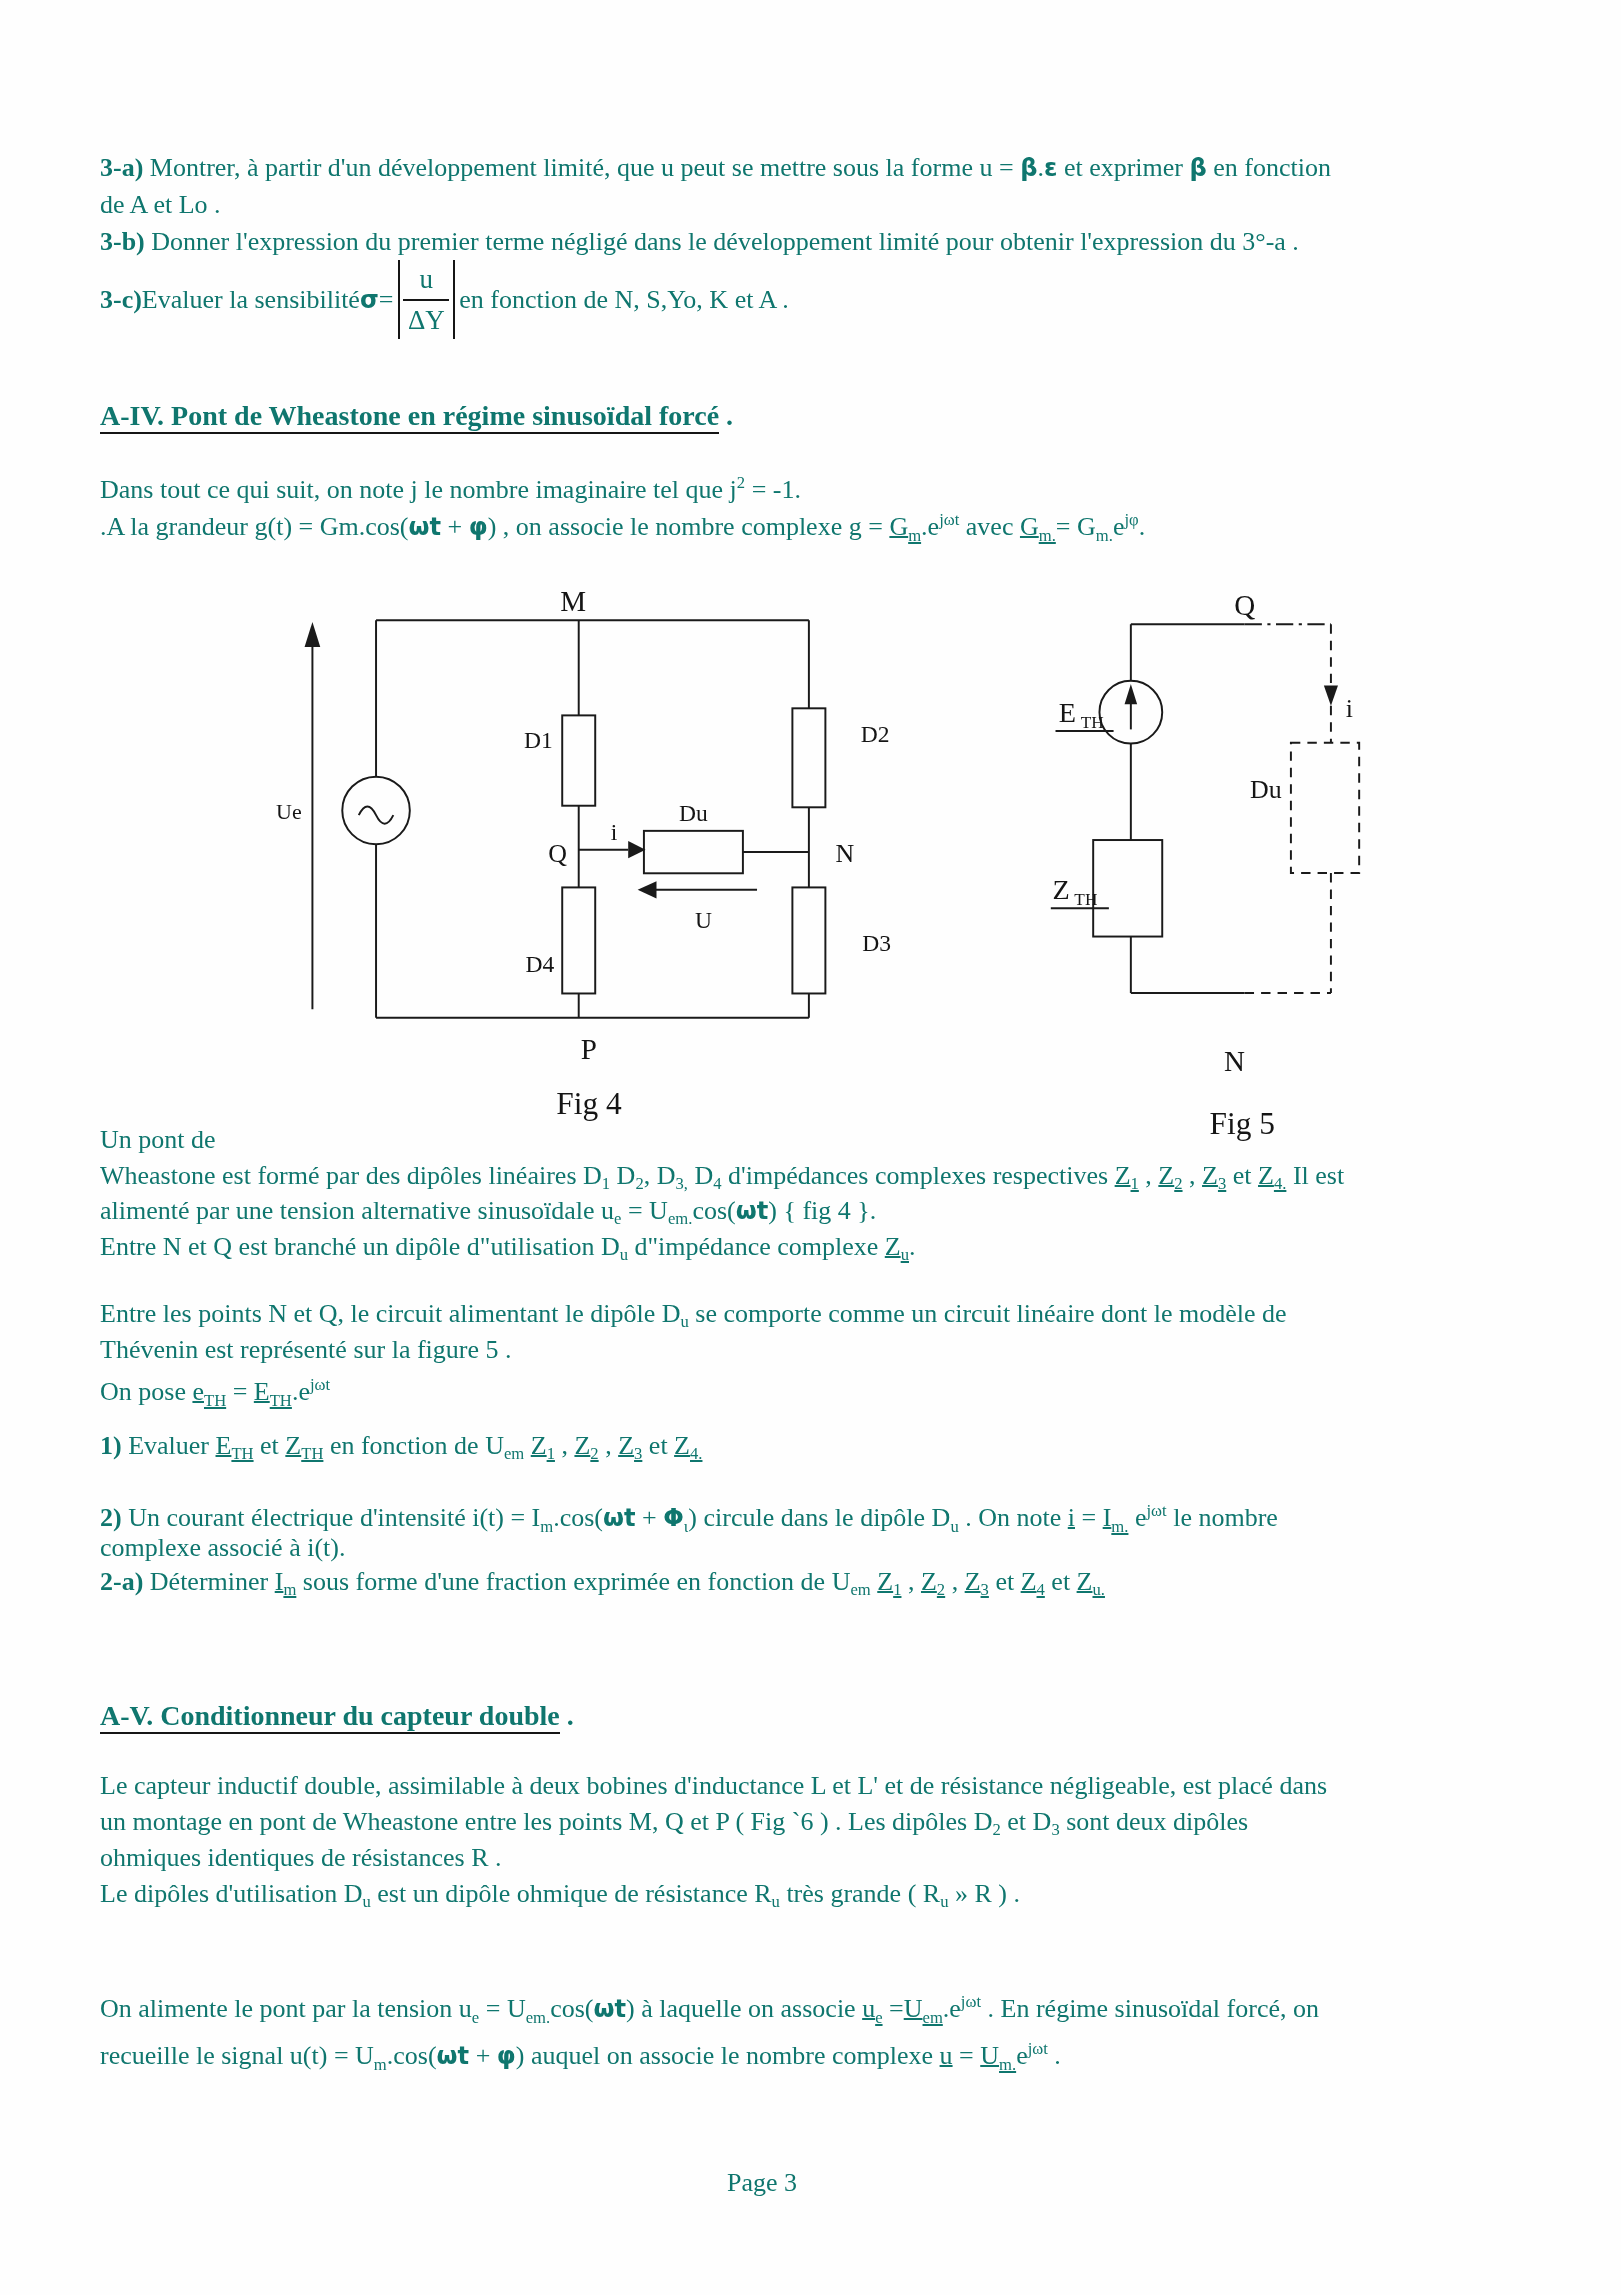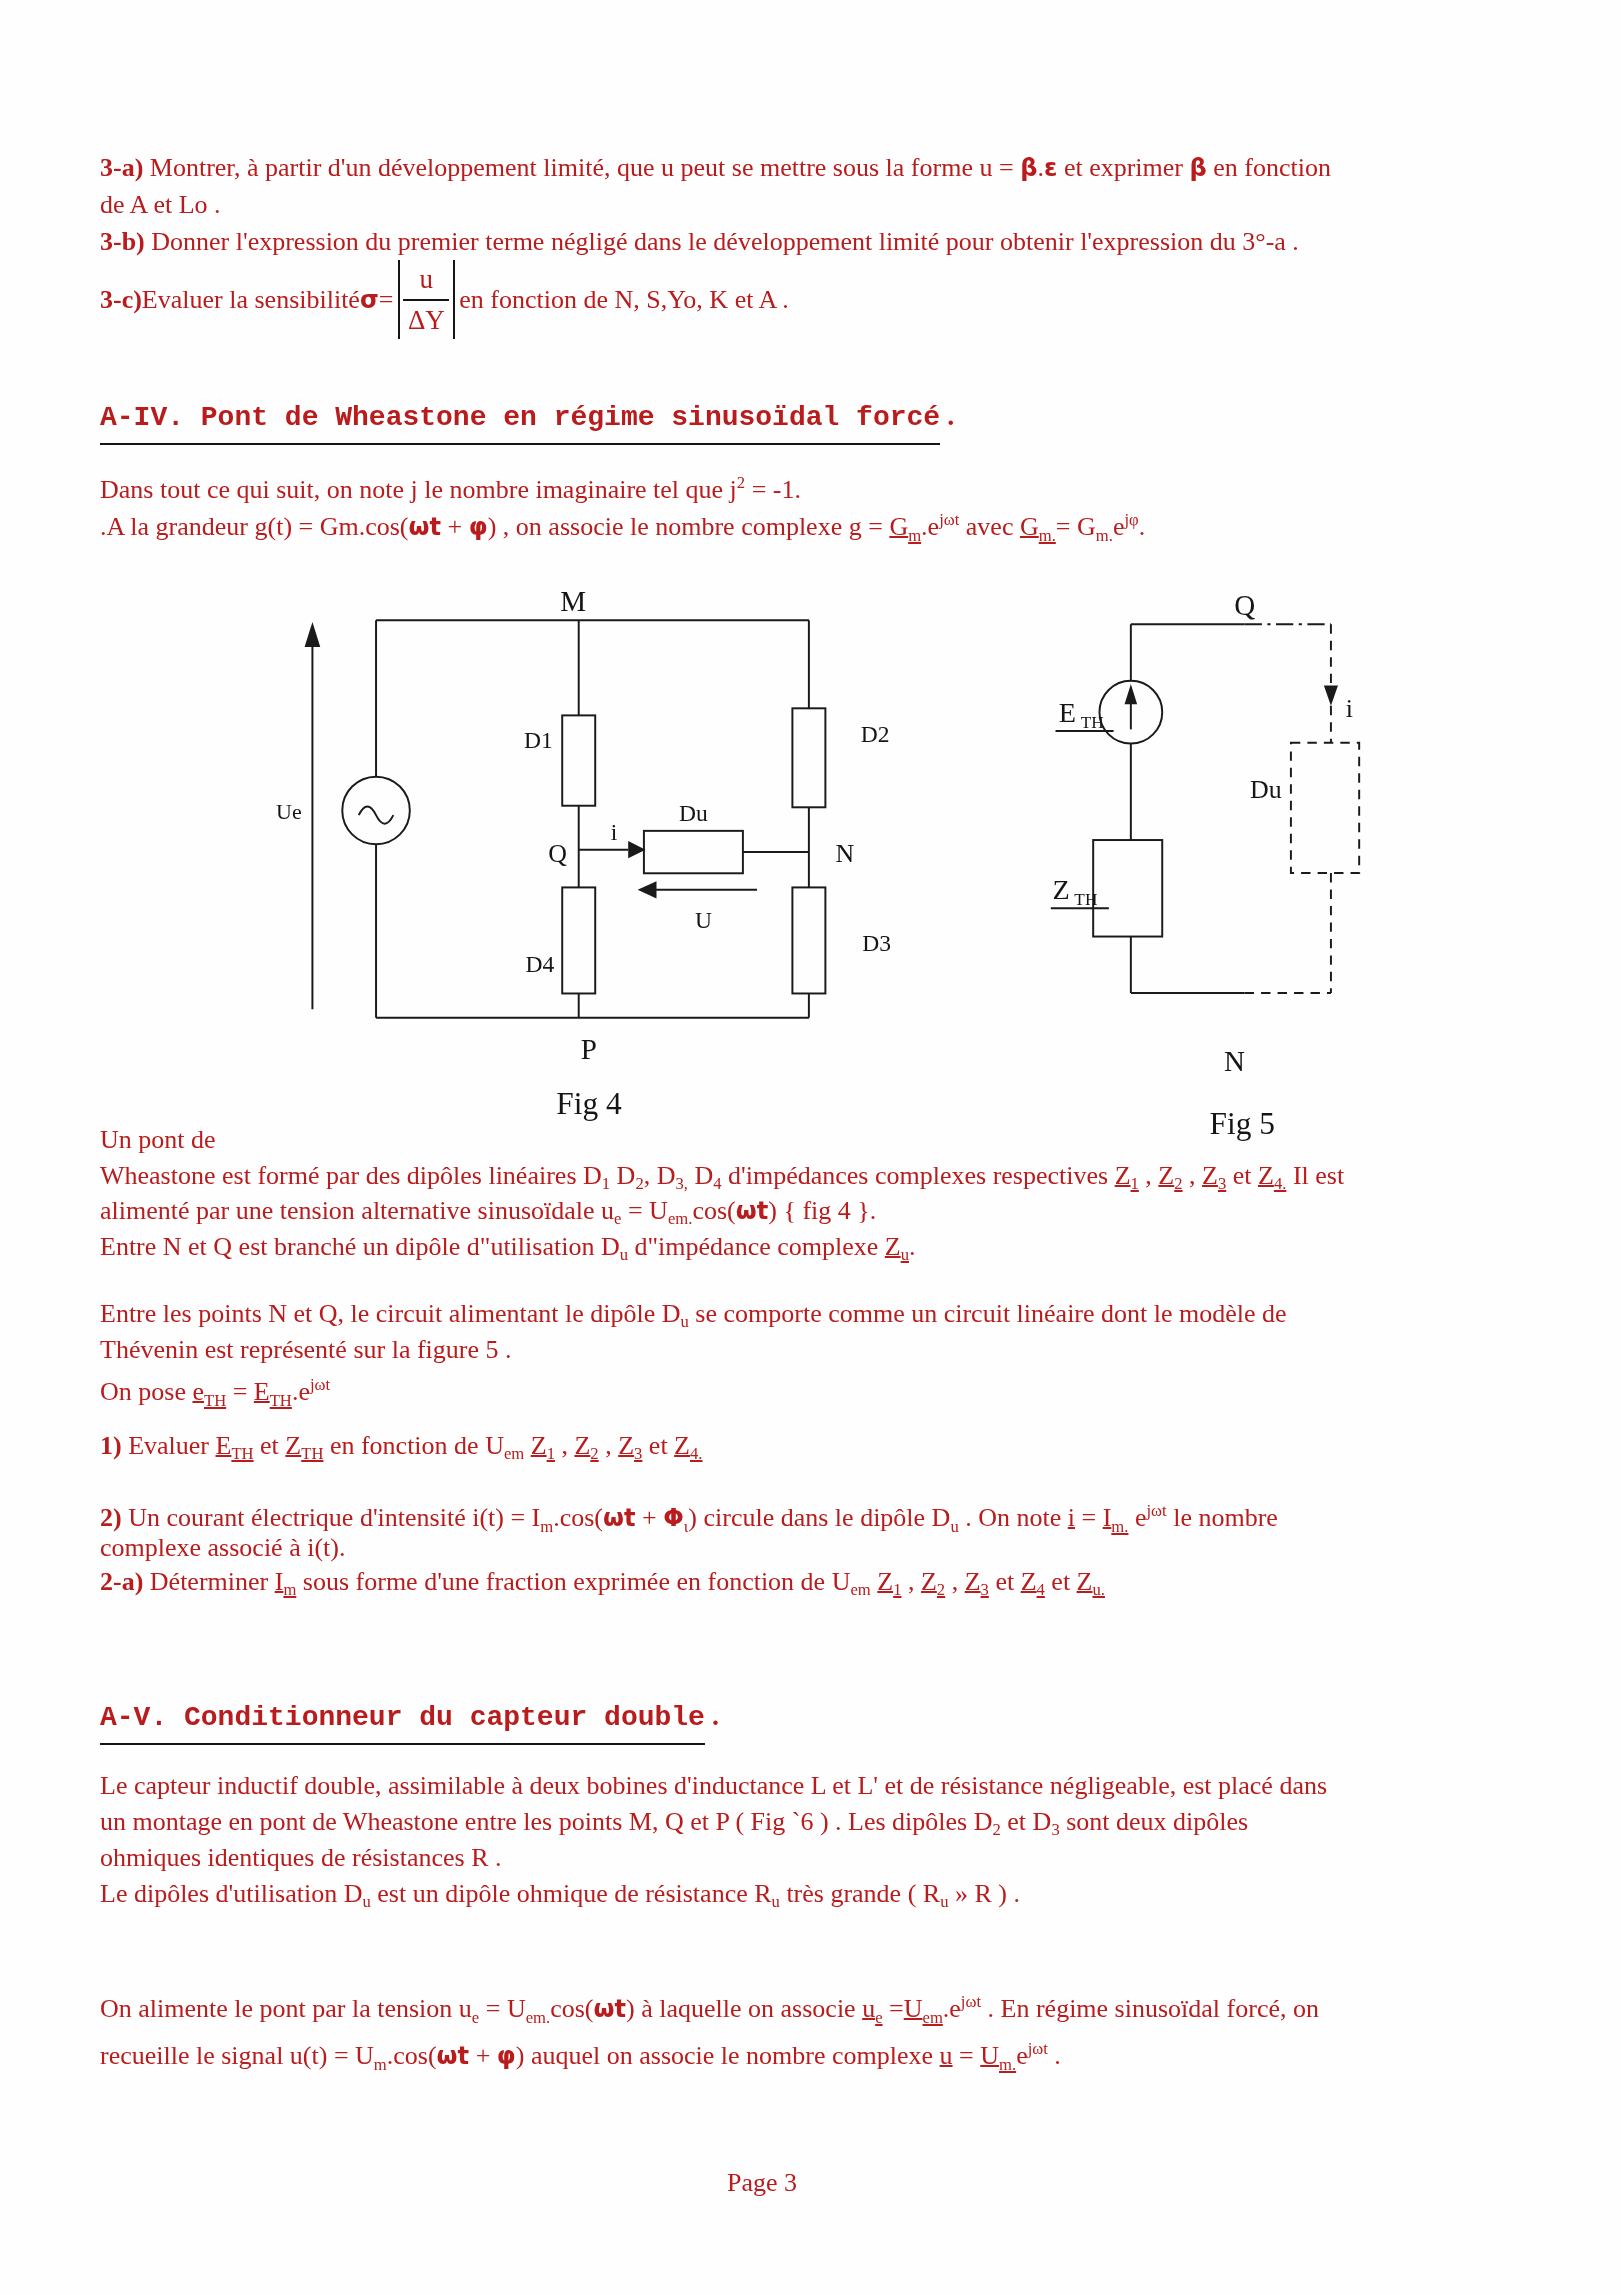--- a/index.html
+++ b/index.html
@@ -1,31 +1,31 @@
 <!DOCTYPE html>
 <html lang="fr" style="font-size:12.6px"><head>
 <meta charset="utf-8">
 <style>
   html,body{margin:0;padding:0;background:#ffffff;}
   .page{
     position:relative;
     width:1622px;height:2295px;
     background:#fefefe;
     font-family:"Liberation Serif",serif;
-    font-size:26px;color:#b91c1c;
+    font-size:26px;color:#0f766e;
     overflow:hidden;
   }
   .line{position:absolute;left:100px;white-space:nowrap;line-height:33px;}
   .sub{font-size:64%;vertical-align:-0.32em;}
   .sup{font-size:64%;vertical-align:0.62em;}
   .u{text-decoration:underline;text-decoration-thickness:1.6px;}
   .b{font-weight:bold;}
   .sym{font-family:"DejaVu Sans",sans-serif;font-weight:bold;font-size:0.93em;}
   .heading{position:absolute;left:100px;font-weight:bold;font-size:28px;white-space:nowrap;}
-  .heading .ht{border-bottom:2.4px solid #151515;padding-bottom:10px;font-family:Liberation Mono, monospace;}
+  .heading .ht{border-bottom:2.4px solid #151515;padding-bottom:1px;}
   .formula-row{position:absolute;left:100px;top:253px;height:93px;display:flex;align-items:center;white-space:nowrap;}
   .frac{display:inline-block;vertical-align:middle;text-align:center;
         border-left:2.4px solid #151515;border-right:2.4px solid #151515;
         padding:3.1px 3.1px;margin:0 4.7px;line-height:1.05;font-size:27px;}
   .fnum{display:block;border-bottom:2.4px solid #151515;padding:1.6px 9.4px 5.5px;}
   .fden{display:block;padding:5.5px 4.7px 1.6px;}
   .footer-line{position:absolute;left:0;top:2168px;width:1524px;text-align:center;}
   svg{position:absolute;}
   svg text{font-family:"Liberation Serif",serif;fill:#151515;}
 </style>

